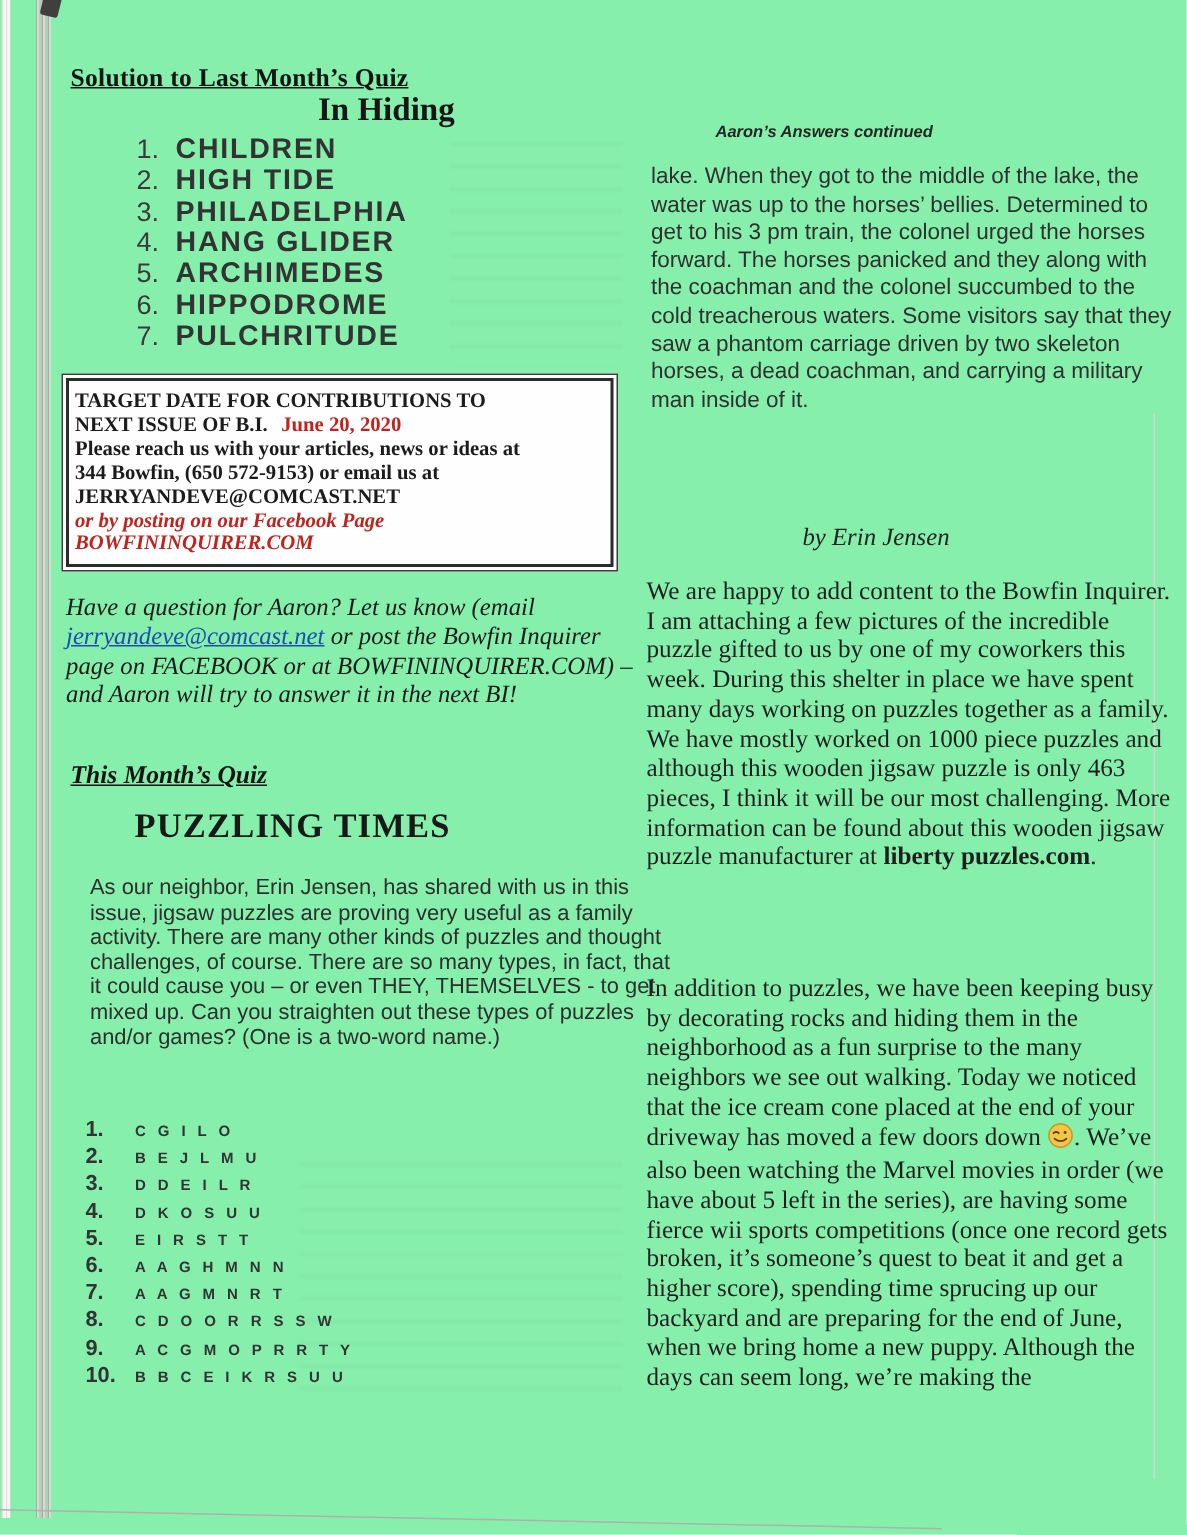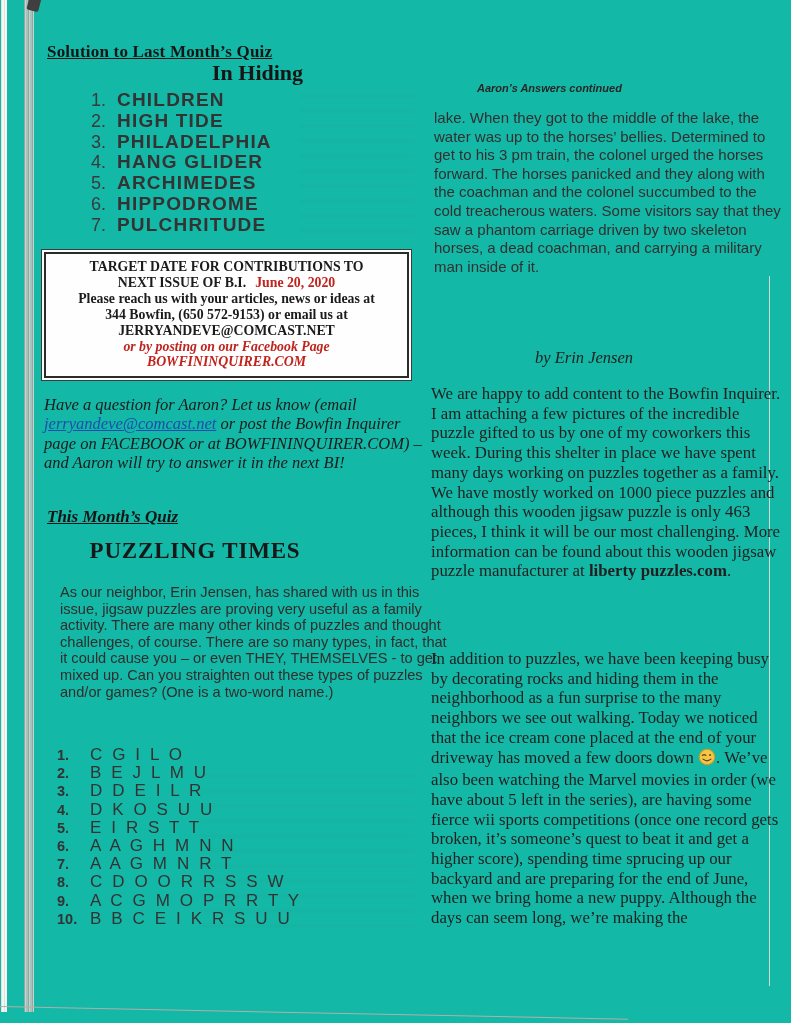--- a/index.html
+++ b/index.html
@@ -4,21 +4,21 @@
 <style>
   * { margin:0; padding:0; box-sizing:border-box; }
   html,body { width:791px; height:1023px; }
   body {
     font-family:"Liberation Serif", serif;
     background:#fbfbf9;
     position:relative;
     overflow:hidden;
     color:#222;
   }
-  .page { position:absolute; inset:0; background:#14b8a6; }
+  .page { position:absolute; inset:0; background:#86efac; }
 
   
   .strip-a { position:absolute; left:1px; top:0; width:6px; height:1012px;
     background:repeating-linear-gradient(90deg,#e0e0dc 0 1px,#f6f6f4 1px 3px); }
   .strip-b { position:absolute; left:24px; top:0; width:10px; height:1012px;
     background:repeating-linear-gradient(90deg,#a5a5a1 0 1px,#dddcd8 1px 2px,#c3c3bf 2px 4px); opacity:.85; }
   .corner-mark { position:absolute; left:28px; top:-4px; width:12px; height:15px;
     background:#3f3f3f; transform:rotate(14deg); border-radius:2px; }
   .bottom-line { position:absolute; left:-2px; top:1006px; width:630px; height:1px;
     background:#b0b0aa; transform:rotate(1.15deg); transform-origin:left top; }
@@ -33,41 +33,41 @@
     font-size:22px; font-weight:bold; color:#161616; }
   .answers-list { position:absolute; left:82px; top:89px; list-style:none;
     font-family:"Liberation Sans", sans-serif; }
   .answers-list li { display:flex; height:20.8px; align-items:baseline; }
   .answers-list .num { width:24px; text-align:right; font-size:18px; color:#3a3a3a; margin-right:11px; }
   .answers-list .word { font-size:19px; font-weight:700; letter-spacing:1.2px; color:#333; }
 
   .contrib-box { position:absolute; left:41px; top:249px; width:371px;
     border:1px solid #3c3c3c; padding:2px; background:#fefefe; }
   .contrib-box-inner { border:2px solid #2b2b2b; padding:5px 4px 6px;
-    text-align:center; font-size:13.8px; line-height:15.9px; font-weight:bold; color:#1b1b1b; }
+    font-size:13.8px; line-height:15.9px; font-weight:bold; color:#1b1b1b; }
   .red { color:#c0231d; }
   .red-italic { color:#c0231d; font-style:italic; }
   .date-red { margin-left:9px; }
 
   .aaron-note { position:absolute; left:44px; top:395px; width:378px;
     font-size:16.5px; line-height:19.3px; font-weight:normal; font-style:italic; color:#1b1b1b; }
   .email-link { color:#1d4db0; text-decoration:underline; }
 
   .month-quiz-heading { position:absolute; left:47px; top:507px;
     font-size:17px; font-weight:bold; font-style:italic; text-decoration:underline; color:#141414; }
   .quiz-title { position:absolute; left:30px; top:538px; width:330px; text-align:center;
     font-size:23px; font-weight:bold; letter-spacing:.8px; color:#181818; }
   .quiz-intro { position:absolute; left:40px; top:584px; width:388px;
     font-family:"Liberation Sans", sans-serif; font-size:14.6px; line-height:16.6px; color:#2e2e2e;margin-left:20px; }
 
   .quiz-list { position:absolute; left:57px; top:745px; list-style:none;
     font-family:"Liberation Sans", sans-serif; }
   .quiz-list li { display:flex; height:18.2px; align-items:baseline; }
   .quiz-list .num { width:26px; text-align:left; font-size:14.5px; font-weight:700; color:#333; margin-right:7px; }
-  .quiz-list .letters { font-size:17px; font-weight:400; letter-spacing:2.6px; color:#333; }
+  .quiz-list .letters { font-size:10px; font-weight:700; letter-spacing:2.6px; color:#333; }
 
   
   .aarons-heading { position:absolute; left:437px; top:82px;
     font-family:"Liberation Sans", sans-serif; font-size:11px; font-weight:bold; font-style:italic; color:#262626;margin-left:40px; }
   .aarons-para { position:absolute; left:434px; top:109px; width:353px;
     font-family:"Liberation Sans", sans-serif; font-size:15px; line-height:18.6px; color:#303030; }
 
   .activity-heading { position:absolute; left:434px; top:318px; width:335px; text-align:center;
     font-size:18px; font-weight:bold; color:#1b1b1b; letter-spacing:.2px; }
   .activity-byline { position:absolute; left:434px; top:348px; width:300px; text-align:center;

